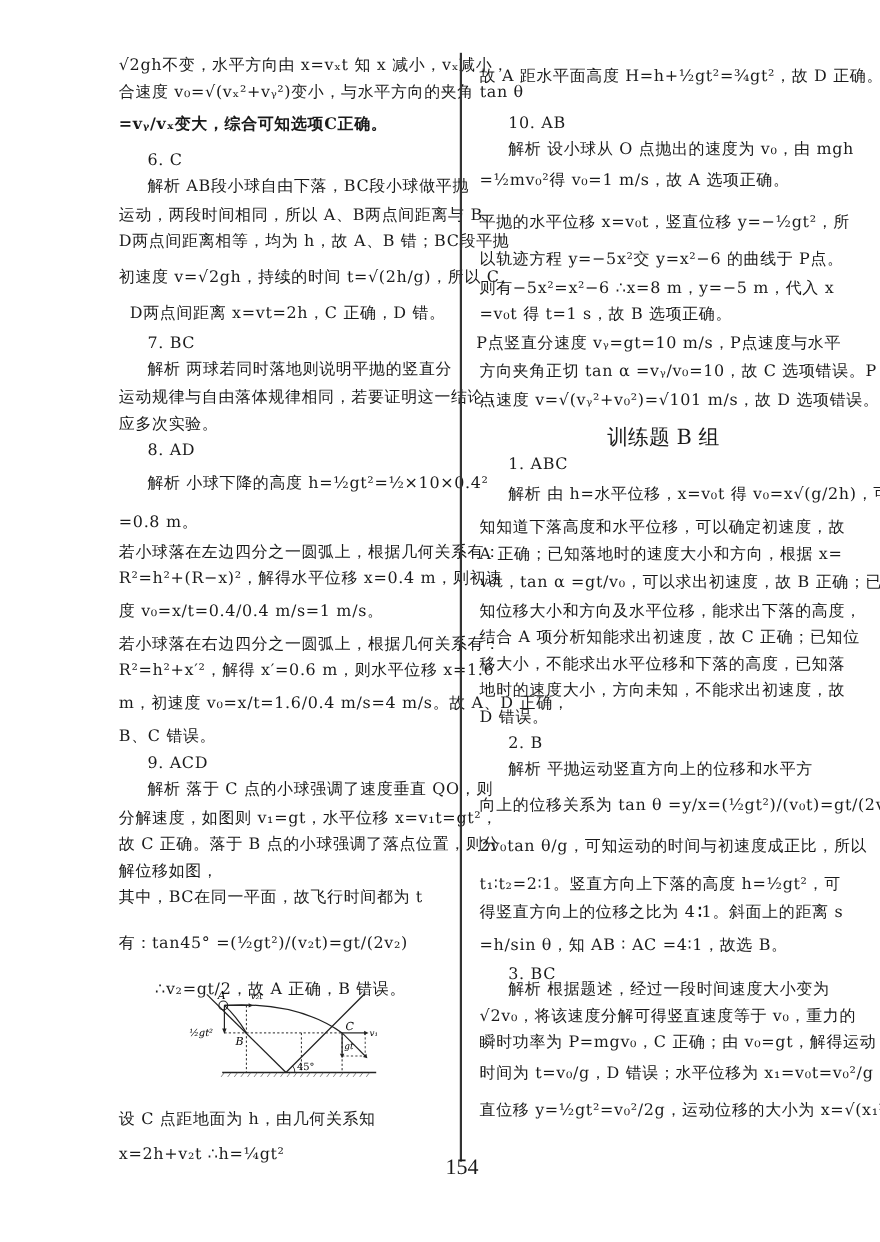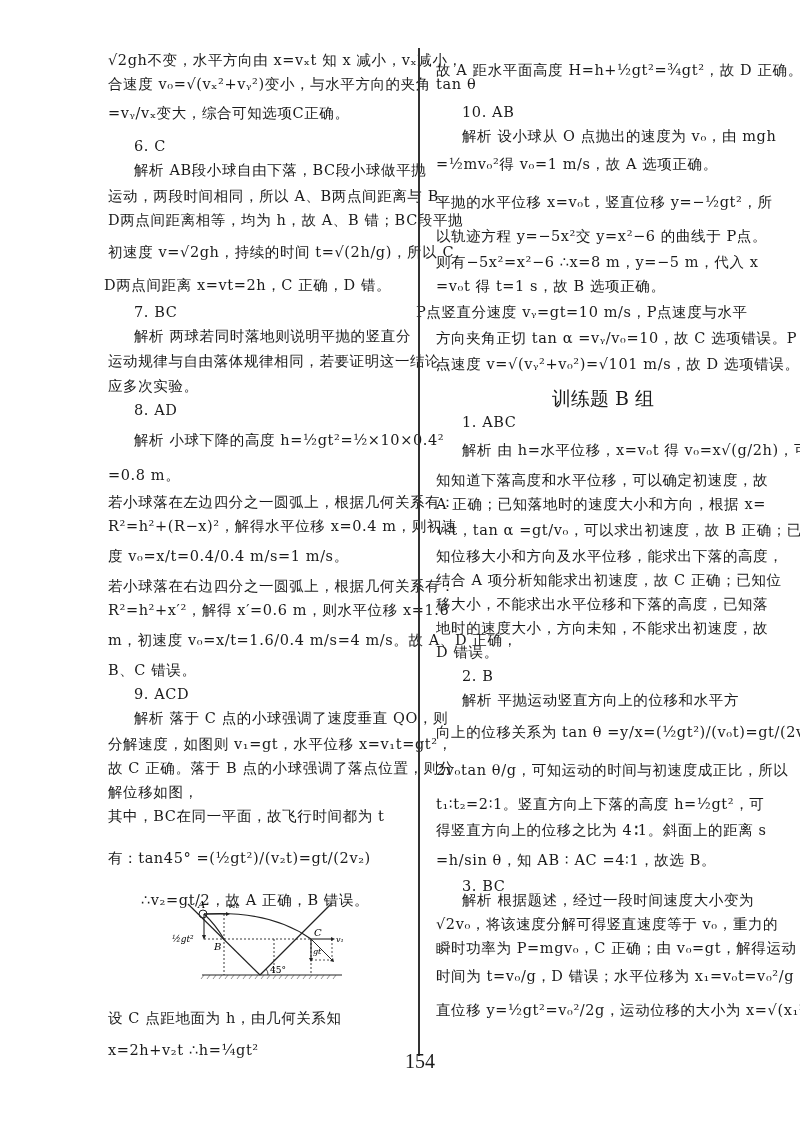--- a/index.html
+++ b/index.html
@@ -16,27 +16,27 @@
   .divider { position:absolute; left:418px; top:48px; width:2px; height:1008px; background:#333; }
   .pagenum { position:absolute; left:405px; top:1050px; font-size:20px; font-family:"Liberation Serif", serif; }
   svg { position:absolute; }
 </style>
 </head>
 <body>
 
 <div id="left">
     <div class="line" style="top: 50px; left: 108px;">√2gh不变，水平方向由 x=vₓt 知 x 减小，vₓ减小，</div>
     <div class="line" style="top: 74px; left: 108px; text-align: center;">合速度 v₀=√(vₓ²+vᵧ²)变小，与水平方向的夹角 tan θ</div>
-    <div class="line" style="top: 103px; left: 108px;">=vᵧ/vₓ变大，综合可知选项C正确。</div>
+    <div class="line" style="top: 103px; left: 108px; font-weight: bold;">=vᵧ/vₓ变大，综合可知选项C正确。</div>
     <div class="line" style="top: 136px; left: 134px;">6.    C</div>
     <div class="line" style="top: 160px; left: 134px;">解析  AB段小球自由下落，BC段小球做平抛</div>
     <div class="line" style="top: 186px; left: 108px;">运动，两段时间相同，所以 A、B两点间距离与 B、</div>
     <div class="line" style="top: 210px; left: 108px;">D两点间距离相等，均为 h，故 A、B 错；BC段平抛</div>
     <div class="line" style="top: 242px; left: 108px;">初速度 v=√2gh，持续的时间 t=√(2h/g)，所以 C、</div>
-    <div class="line" style="top: 275px; left: 104px;">D两点间距离 x=vt=2h，C 正确，D 错。</div>
+    <div class="line" style="top: 275px; left: 118px;">D两点间距离 x=vt=2h，C 正确，D 错。</div>
     <div class="line" style="top: 302px; left: 134px;">7.    BC</div>
     <div class="line" style="top: 326px; left: 134px;">解析  两球若同时落地则说明平抛的竖直分</div>
     <div class="line" style="top: 351px; left: 108px;">运动规律与自由落体规律相同，若要证明这一结论，</div>
     <div class="line" style="top: 376px; left: 108px;">应多次实验。</div>
     <div class="line" style="top: 400px; left: 134px;">8.    AD</div>
     <div class="line" style="top: 430px; left: 134px;">解析  小球下降的高度 h=½gt²=½×10×0.4²</div>
     <div class="line" style="top: 465px; left: 108px;">=0.8 m。</div>
     <div class="line" style="top: 492px; left: 108px;">若小球落在左边四分之一圆弧上，根据几何关系有：</div>
     <div class="line" style="top: 516px; left: 108px;">R²=h²+(R−x)²，解得水平位移 x=0.4 m，则初速</div>
     <div class="line" style="top: 546px; left: 108px;">度 v₀=x/t=0.4/0.4 m/s=1 m/s。</div>
@@ -57,21 +57,21 @@
   </div>
 <div id="right">
     <div class="line" style="top: 60px; left: 436px;">故 A 距水平面高度 H=h+½gt²=¾gt²，故 D 正确。</div>
     <div class="line" style="top: 102px; left: 462px;">10.    AB</div>
     <div class="line" style="top: 126px; left: 462px;">解析  设小球从 O 点抛出的速度为 v₀，由 mgh</div>
     <div class="line" style="top: 154px; left: 436px;">=½mv₀²得 v₀=1 m/s，故 A 选项正确。</div>
     <div class="line" style="top: 192px; left: 436px;">平抛的水平位移 x=v₀t，竖直位移 y=−½gt²，所</div>
     <div class="line" style="top: 226px; left: 436px;">以轨迹方程 y=−5x²交 y=x²−6 的曲线于 P点。</div>
     <div class="line" style="top: 252px; left: 436px;">则有−5x²=x²−6  ∴x=8 m，y=−5 m，代入 x</div>
     <div class="line" style="top: 276px; left: 436px;">=v₀t 得 t=1 s，故 B 选项正确。</div>
-    <div class="line" style="top: 302px; left: 416px;">P点竖直分速度 vᵧ=gt=10 m/s，P点速度与水平</div>
+    <div class="line" style="top: 302px; left: 433px;">P点竖直分速度 vᵧ=gt=10 m/s，P点速度与水平</div>
     <div class="line" style="top: 328px; left: 436px;">方向夹角正切 tan α =vᵧ/v₀=10，故 C 选项错误。P</div>
     <div class="line" style="top: 354px; left: 436px;">点速度 v=√(vᵧ²+v₀²)=√101 m/s，故 D 选项错误。</div>
     <div class="head" style="top: 388px; left: 552px;">训练题 B 组</div>
     <div class="line" style="top: 412px; left: 462px;">1.    ABC</div>
     <div class="line" style="top: 440px; left: 462px;">解析  由 h=水平位移，x=v₀t 得 v₀=x√(g/2h)，可</div>
     <div class="line" style="top: 470px; left: 436px;">知知道下落高度和水平位移，可以确定初速度，故</div>
     <div class="line" style="top: 494px; left: 436px;">A 正确；已知落地时的速度大小和方向，根据 x=</div>
     <div class="line" style="top: 520px; left: 436px;">v₀t，tan α =gt/v₀，可以求出初速度，故 B 正确；已</div>
     <div class="line" style="top: 546px; left: 436px;">知位移大小和方向及水平位移，能求出下落的高度，</div>
     <div class="line" style="top: 570px; left: 436px;">结合 A 项分析知能求出初速度，故 C 正确；已知位</div>

